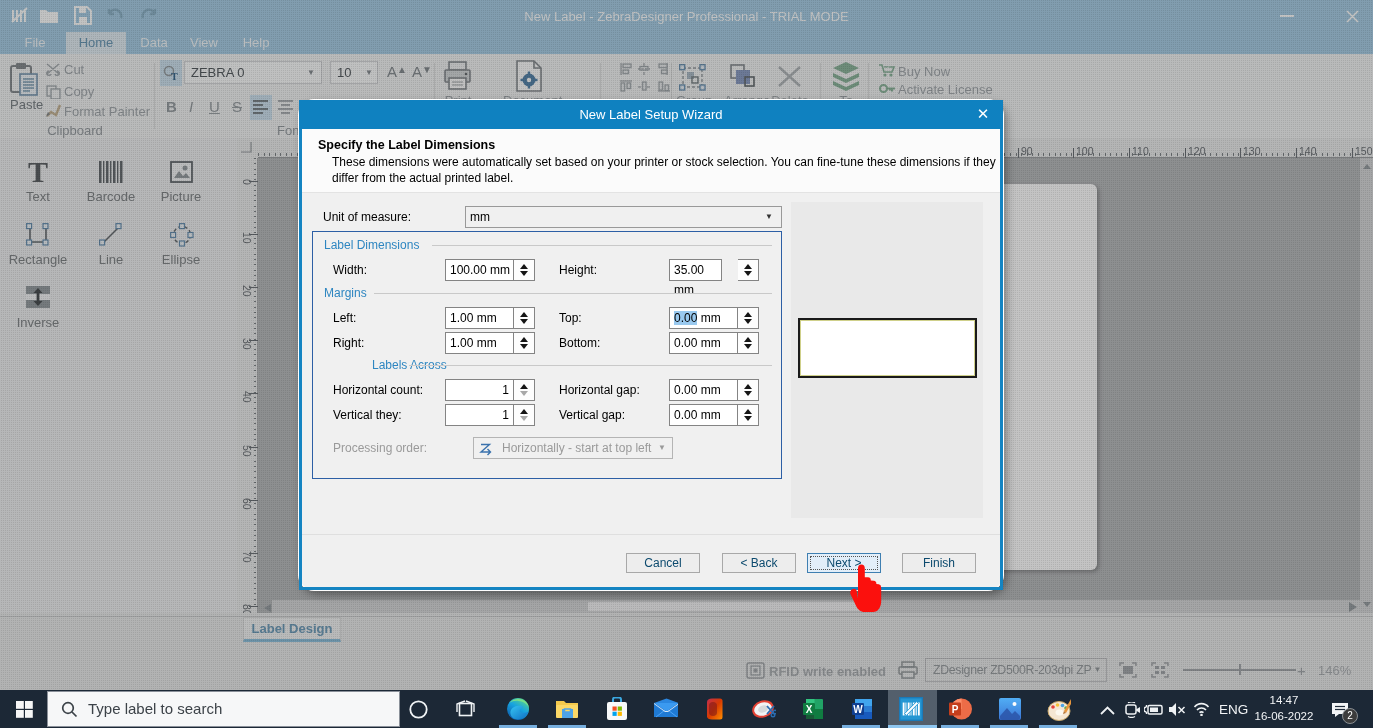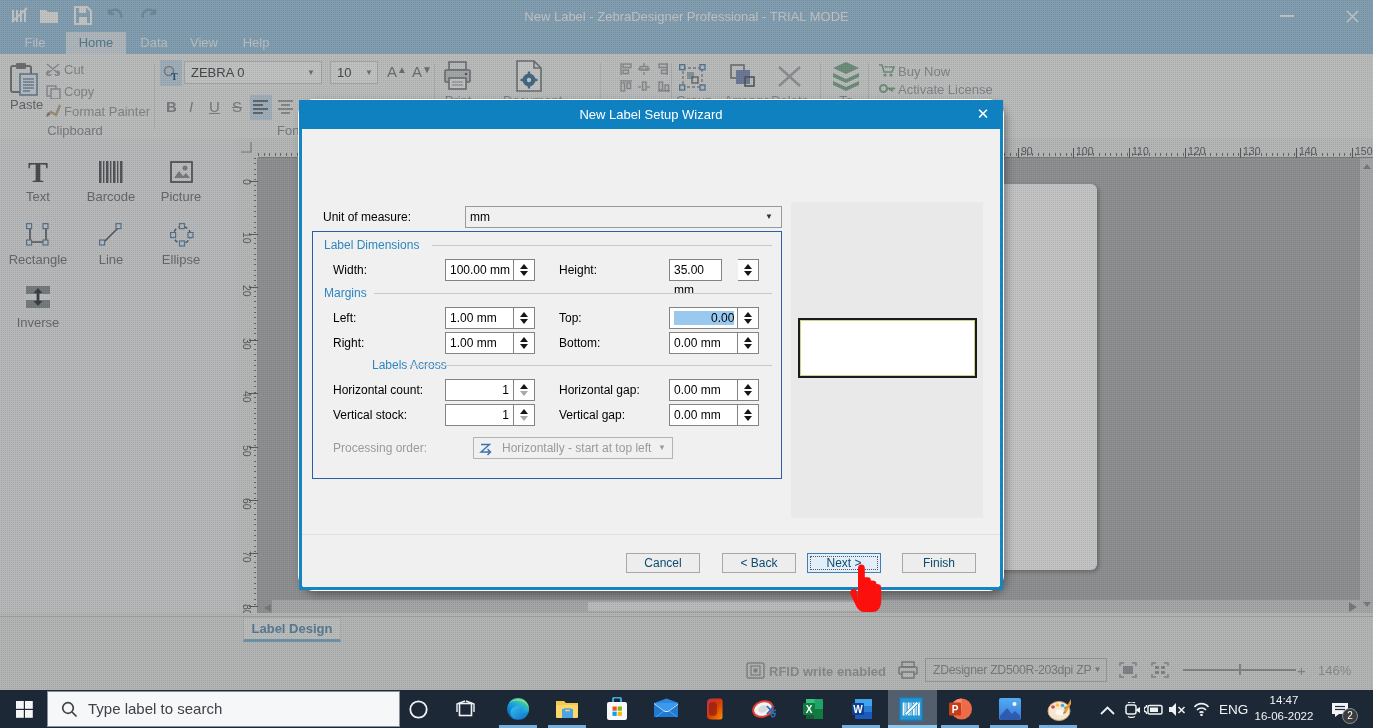--- a/index.html
+++ b/index.html
@@ -421,58 +421,62 @@
       </svg>
   </div>
 
   <div class="abs" id="dim"></div>
 
   <div class="abs" id="dialog">
     <div class="dside" style="left:0;top:29px;width:3px;height:461px;"></div>
     <div class="dside" style="right:0;top:29px;width:3px;height:461px;"></div>
     <div class="dside" style="left:0;bottom:0;width:704px;height:3px;"></div>
     <div id="dlg-title">New Label Setup Wizard<span id="dlg-x">✕</span></div>
+    <div id="dlg-head">
+      <div class="lbl" style="left:16px;top:9px;font-weight:bold;font-size:12.5px;">Specify the Label Dimensions</div>
+      <div class="lbl" style="left:30px;top:26px;width:670px;line-height:15.5px;">These dimensions were automatically set based on your printer or stock selection. You can fine-tune these dimensions if they differ from the actual printed label.</div>
+    </div>
     <div id="dlg-body">
       <div class="lbl" style="left:21px;top:17px;">Unit of measure:</div>
       <div class="fld" style="left:163px;top:13px;width:317px;background:#f0f0f0;border-color:#999;">mm<span style="position:absolute;right:8px;top:0;color:#333;font-size:8px;">▼</span></div>
       <div class="abs" style="left:10px;top:38px;width:468px;height:246px;border:1px solid #2d5fa5;"></div>
 
       <div class="lbl blue" style="left:22px;top:45px;">Label Dimensions</div>
       <div class="secline" style="left:130px;top:52px;width:340px;"></div>
       <div class="lbl" style="left:31px;top:70px;">Width:</div>
       <div class="fld" style="left:143px;top:66px;width:69px;">100.00 mm</div>
       <div class="spin" style="left:212px;top:66px;"></div>
       <div class="lbl" style="left:257px;top:70px;">Height:</div>
       <div class="fld" style="left:367px;top:66px;width:53px;">35.00 mm</div>
       <div class="spin" style="left:436px;top:66px;"></div>
 
       <div class="lbl blue" style="left:22px;top:93px;">Margins</div>
       <div class="secline" style="left:72px;top:100px;width:398px;"></div>
       <div class="lbl" style="left:31px;top:118px;">Left:</div>
       <div class="fld" style="left:143px;top:114px;width:69px;">1.00 mm</div>
       <div class="spin" style="left:212px;top:114px;"></div>
       <div class="lbl" style="left:257px;top:118px;">Top:</div>
-      <div class="fld" style="left:367px;top:114px;width:69px;"><span style="background:#99c9ef;padding-left:37px;">0.00</span> mm</div>
+      <div class="fld" style="left:367px;top:114px;width:69px;"><span style="background:#99c9ef;">0.00</span> mm</div>
       <div class="spin" style="left:436px;top:114px;"></div>
       <div class="lbl" style="left:31px;top:143px;">Right:</div>
       <div class="fld" style="left:143px;top:139px;width:69px;">1.00 mm</div>
       <div class="spin" style="left:212px;top:139px;"></div>
       <div class="lbl" style="left:257px;top:143px;">Bottom:</div>
       <div class="fld" style="left:367px;top:139px;width:69px;">0.00 mm</div>
       <div class="spin" style="left:436px;top:139px;"></div>
 
       <div class="lbl blue" style="left:22px;top:165px;margin-left:48px;">Labels Across</div>
       <div class="secline" style="left:107px;top:172px;width:363px;"></div>
       <div class="lbl" style="left:31px;top:190px;">Horizontal count:</div>
       <div class="fld" style="left:143px;top:186px;width:69px;text-align:right;padding-right:4px;">1</div>
       <div class="spin gd" style="left:212px;top:186px;"></div>
       <div class="lbl" style="left:257px;top:190px;">Horizontal gap:</div>
       <div class="fld" style="left:367px;top:186px;width:69px;">0.00 mm</div>
       <div class="spin" style="left:436px;top:186px;"></div>
-      <div class="lbl" style="left:31px;top:215px;">Vertical stock:</div>
+      <div class="lbl" style="left:31px;top:215px;">Vertical they:</div>
       <div class="fld" style="left:143px;top:211px;width:69px;text-align:right;padding-right:4px;">1</div>
       <div class="spin gd" style="left:212px;top:211px;"></div>
       <div class="lbl" style="left:257px;top:215px;">Vertical gap:</div>
       <div class="fld" style="left:367px;top:211px;width:69px;">0.00 mm</div>
       <div class="spin" style="left:436px;top:211px;"></div>
 
       <div class="lbl" style="left:31px;top:248px;color:#9a9a9a;">Processing order:</div>
       <div class="fld" style="left:171px;top:244px;width:200px;background:#f0f0f0;border-color:#b4b4b4;color:#9a9a9a;">
         <svg style="position:absolute;left:5px;top:4px" width="15" height="14">
             <path d="M2,2.5 h8.5 l-8.5,7.5 h9.5 m-3,-3 l3,3 l-3,3" stroke="#3a72ad" stroke-width="1.4" fill="none"></path>

